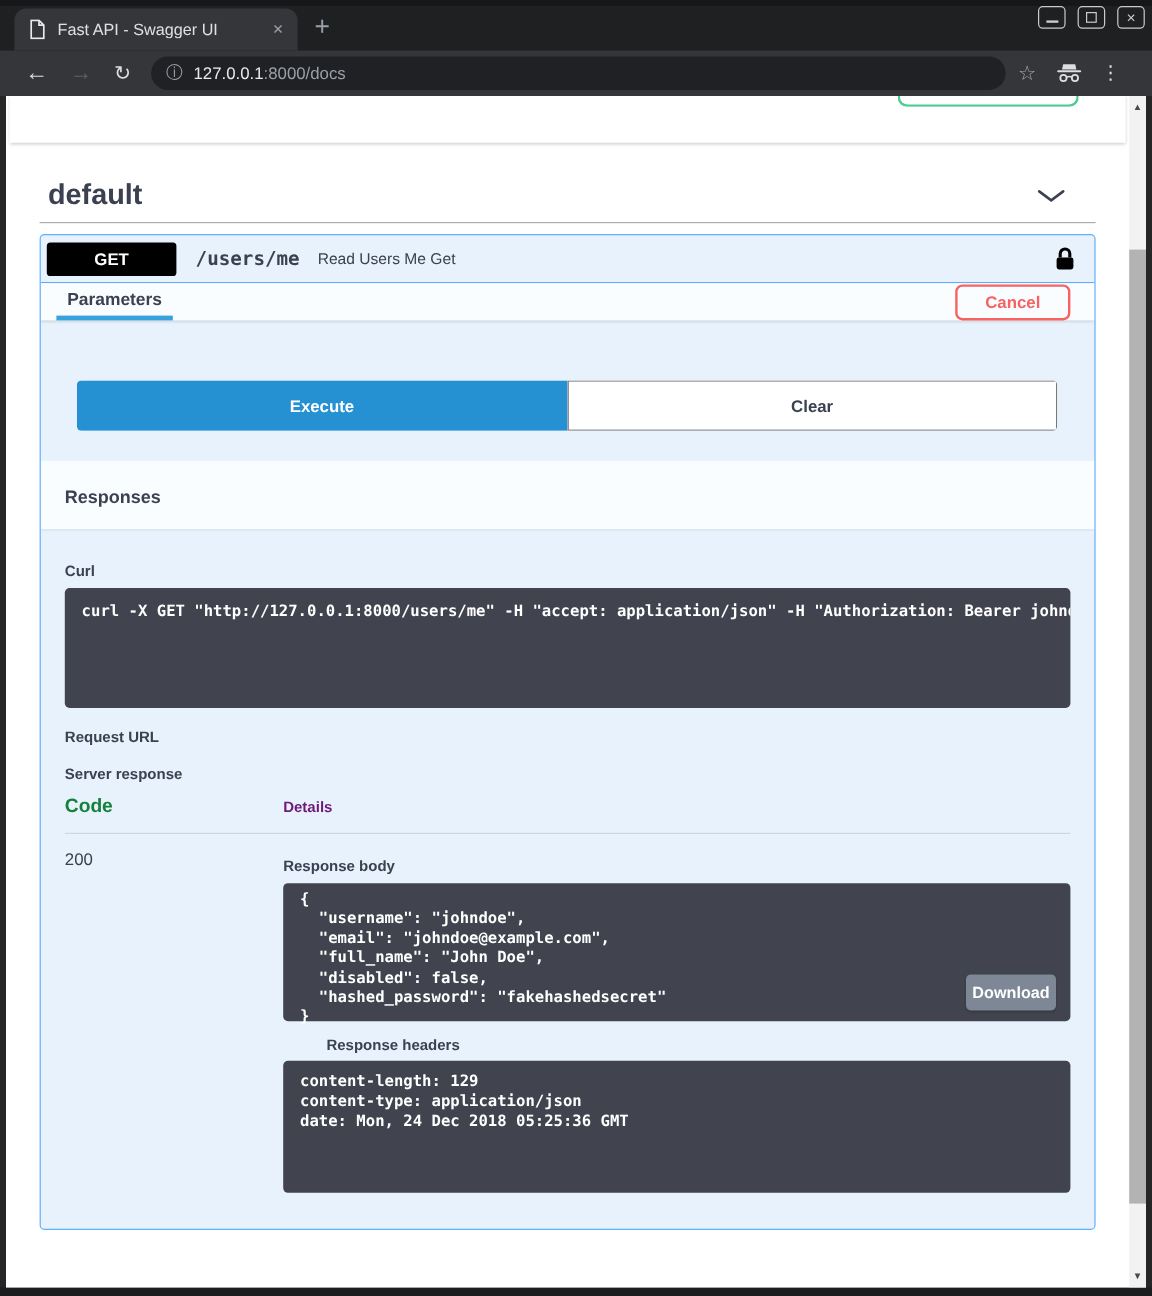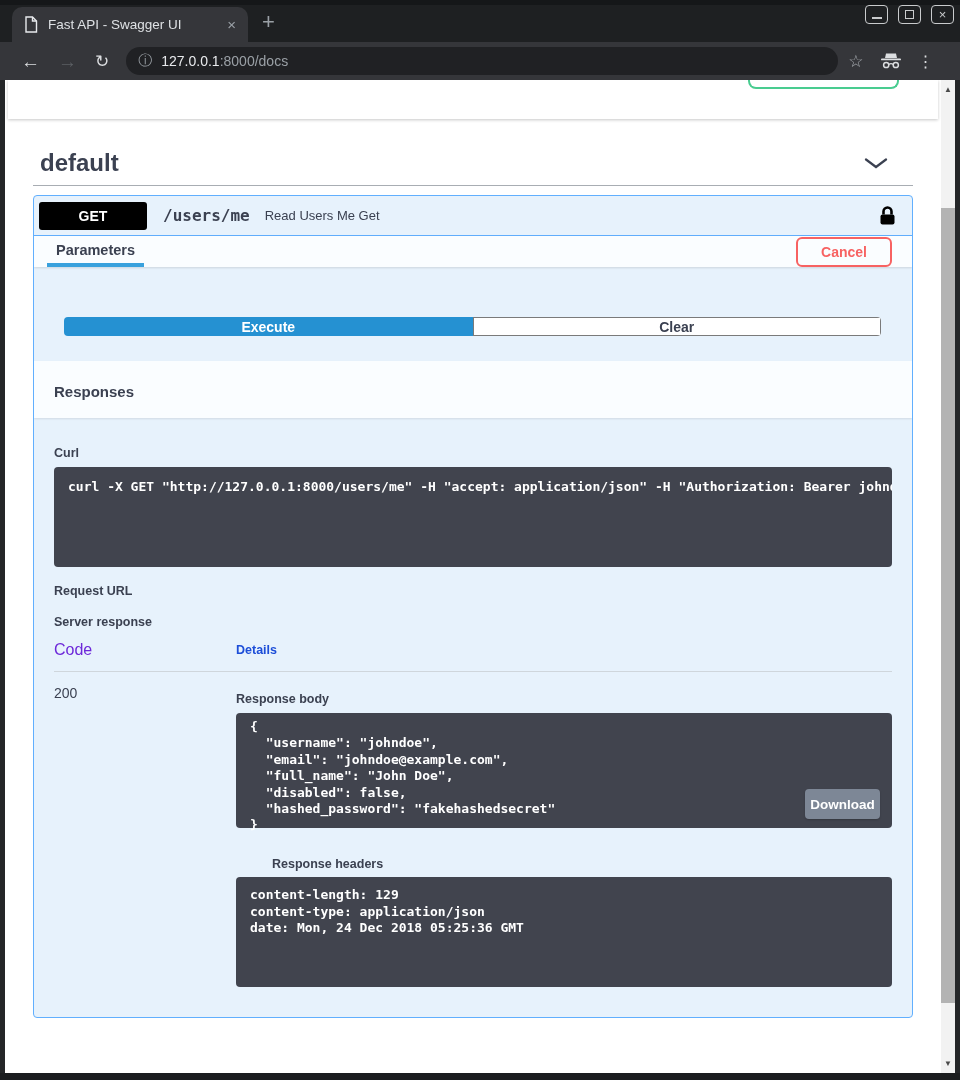--- a/index.html
+++ b/index.html
@@ -78,21 +78,21 @@
   .sec-header { height:31px; background:#fafdff; box-shadow:0 1px 2px rgba(0,0,0,.12);
                 display:flex; align-items:stretch; position:relative; }
   .param-tab { margin-left:13px; padding:0 9px; display:flex; align-items:center;
                border-bottom:4px solid #39a1dd; font-weight:bold; font-size:14.5px; color:#3b4151; }
   .cancel-btn { align-self:center; margin-left:auto; margin-right:20px; width:96px; height:30px;
                 border:2px solid #f76262; border-radius:6px; background:transparent; color:#f76262;
                 font-weight:bold; font-size:14px; font-family:inherit; }
 
   .no-params { padding:17px 0 0 22px; font-size:14px; color:#3b4151; }
 
-  .exec-row { margin:50px 31px 0 30px; display:flex; height:19px; border-radius:4px; overflow:hidden; }
+  .exec-row { margin:50px 31px 0 30px; display:flex; height:42px; border-radius:4px; overflow:hidden; }
   .execute-btn { flex:1.005; background:#2591d2; color:#fff; border:none; font-weight:bold;
                  font-size:14px; font-family:inherit; }
   .clear-btn { flex:1; background:#fff; color:#3b4151; border:1px solid #7a7a7a; font-weight:bold;
                font-size:14px; font-family:inherit; }
   .exec-gap { height:25px; }
 
   .resp-head { height:57px; background:#fafdff; box-shadow:0 1px 2px rgba(0,0,0,.1);
                padding:22px 0 0 20px; font-weight:bold; font-size:15px; color:#3b4151; }
 
   .resp-inner { padding:0 20px 30px; }
@@ -100,33 +100,33 @@
   .lbl-curl { margin-top:28px; }
   .lbl-requrl { margin-top:17px; }
   .lbl-servresp { margin-top:17px; }
   .codeblock { background:#41444e; border-radius:4px; color:#fff;
                font-family:"DejaVu Sans Mono", monospace; font-size:13px; font-weight:600; }
   .curl-block { margin-top:7px; height:100px; padding:12px 14px; overflow:hidden; }
   .requrl-block { margin-top:7px; height:34px; padding:8px 14px; }
   .code-line { white-space:pre; line-height:16.4px; }
 
   .tbl-head { margin-top:12px; display:flex; align-items:flex-end; }
-  .code-col-head { width:182px; font-size:16px; font-weight:normal; color:#6d28d9; }
-  .details-head { font-size:12.5px; font-weight:bold; color:#1d4ed8; padding-bottom:2px; }
+  .code-col-head { width:182px; font-size:16px; font-weight:bold; color:#15803d; }
+  .details-head { font-size:12.5px; font-weight:bold; color:#701a75; padding-bottom:2px; }
   .tbl-divider { border:none; border-top:1px solid #cfd6dc; margin-top:12px; }
 
   .resp-row { display:flex; margin-top:12px; }
   .code-col { width:182px; font-size:14px; color:#3b4151; padding-top:1px; }
   .det-col { flex:1; }
   .lbl-body { margin-top:8px; }
   .body-block { position:relative; margin-top:7px; height:115px; padding:6px 14px; }
   .download-btn { position:absolute; right:12px; bottom:9px; width:75px; height:30px;
                   background:#7d8796; border:none; border-radius:4px; color:#fff; font-weight:bold;
                   font-size:13.5px; font-family:"Liberation Sans", sans-serif; box-shadow:0 1px 2px rgba(0,0,0,.2); }
-  .lbl-headers { margin-top:29px;padding-left:36px; }
+  .lbl-headers { margin-top:13px;padding-left:36px; }
   .headers-block { margin-top:6px; height:110px; padding:10px 14px; }
   .headers-block .code-line { line-height:16.6px; }
 </style>
 </head>
 <body>
 
 <div class="window">
 
   <div class="titlebar">
     <div class="tab">

